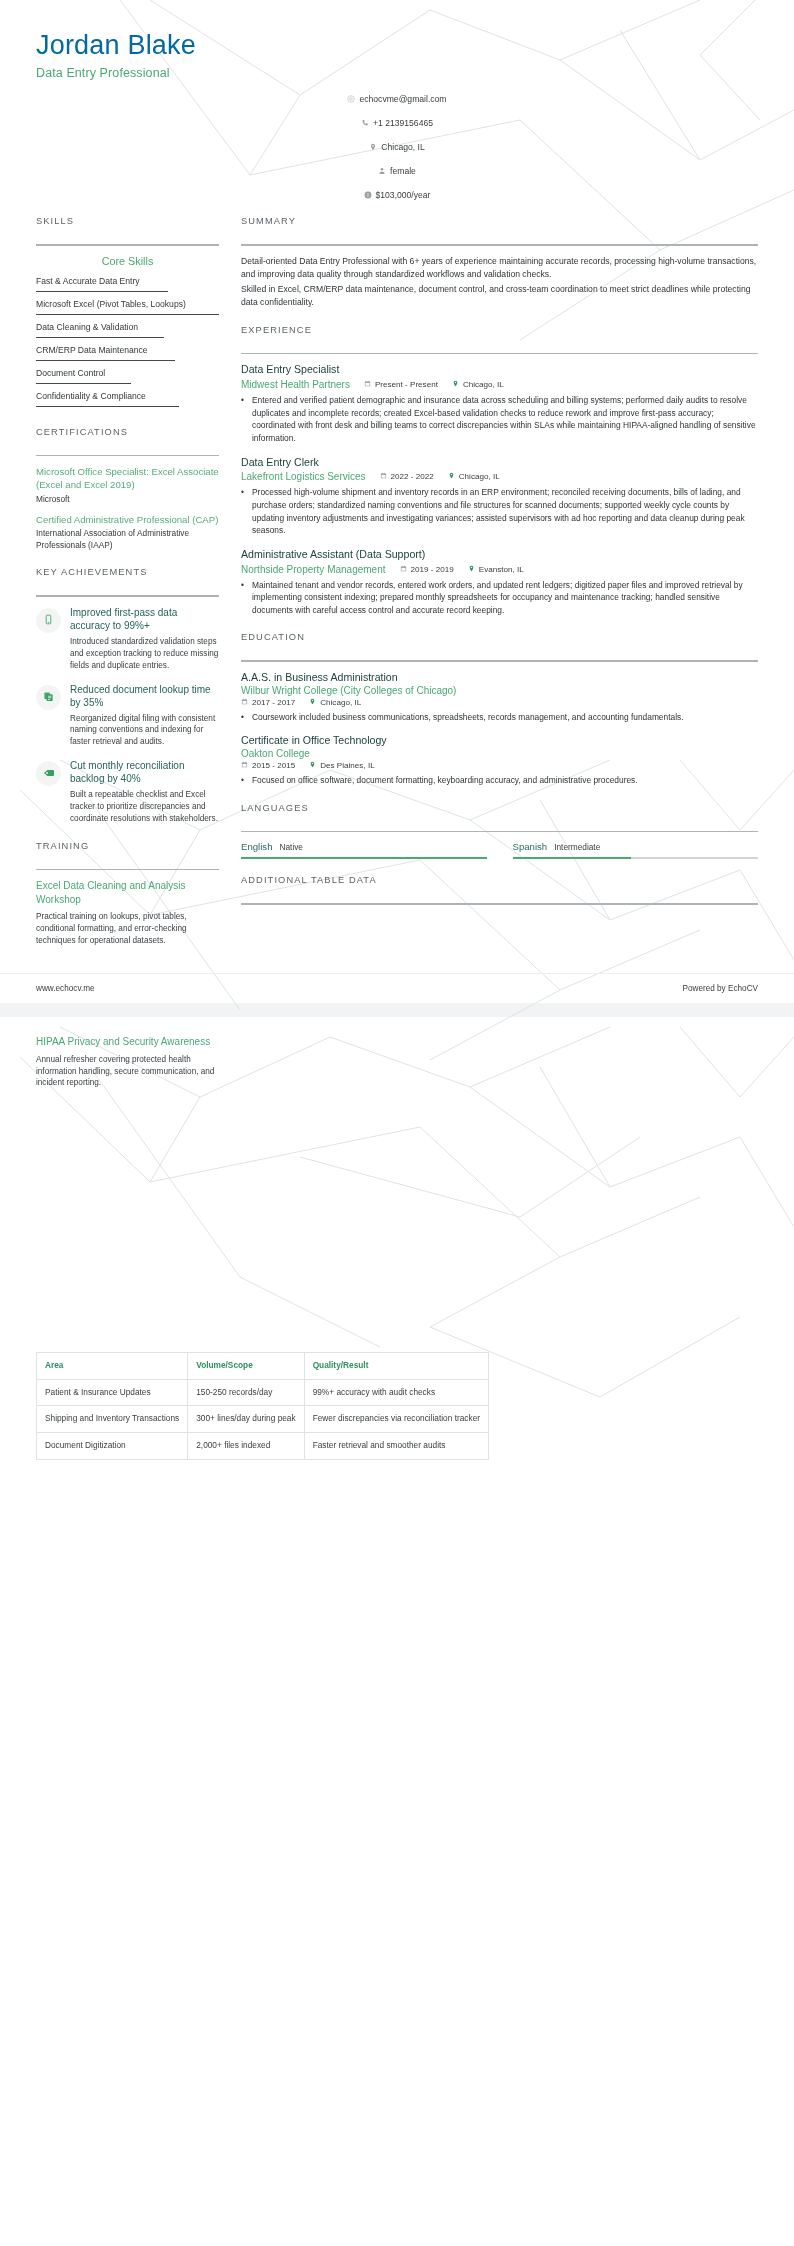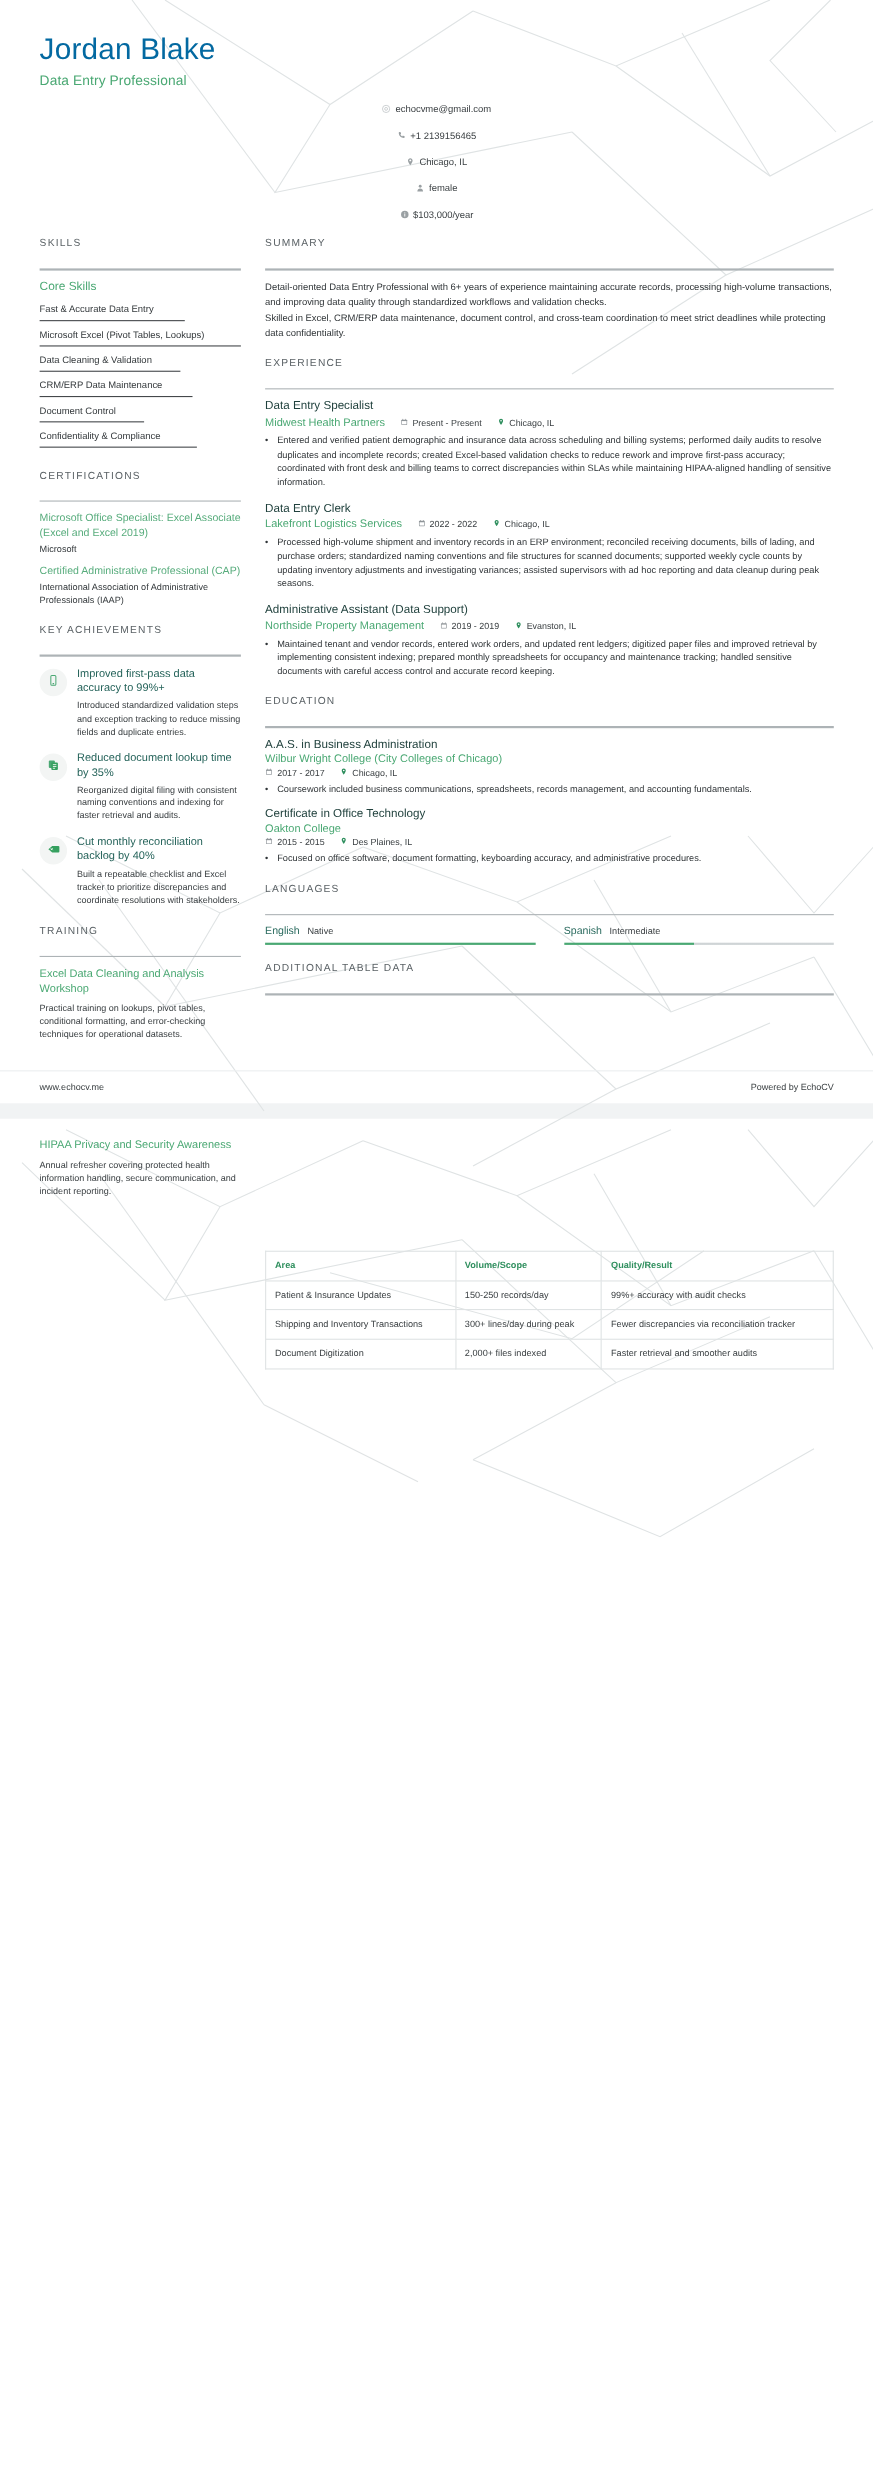--- a/index.html
+++ b/index.html
@@ -41,21 +41,21 @@
   .col-right { flex: 1 1 auto; }
 
   .sec-title {
     font-size: 9.3px; letter-spacing: 1.1px; color: #5b6266;
     text-transform: uppercase; padding-bottom: 18px;
   }
   .sec-rule { height: 1.6px; background: #adb3b6; margin-bottom: 9px; }
   .section { margin-bottom: 16px; }
 
   
-  .skill-group-title { font-size: 10.8px; color: #4aa873; margin-bottom: 6px; }
+  .skill-group-title { font-size: 10.8px; color: #4aa873; margin-bottom: 6px; text-align: center; }
   .skill-item {
     font-size: 8.6px; color: #33383b; padding: 3px 0 4px 0;
   }
   .skill-item .su { height: 1px; background: #44484b; margin-top: 5px; }
 
   
   .cert { margin-bottom: 8px; }
   .cert-name { font-size: 9.6px; color: #57ac7c; line-height: 1.38; }
   .cert-org { font-size: 8.3px; color: #33383b; margin-top: 2px; line-height: 1.38; }
 
@@ -94,37 +94,37 @@
   
   .lang-row { display: flex; gap: 26px; }
   .lang { flex: 1 1 0; }
   .lang-head { display: flex; align-items: baseline; gap: 7px; }
   .lang-name { font-size: 9.6px; color: #2b6b5f; }
   .lang-level { font-size: 8.3px; color: #3b4043; }
   .lang-bar { height: 1.5px; background: #4aa873; margin-top: 5px; }
   .lang-bar.partial { background: linear-gradient(to right, #4aa873 0 48%, #cfd4d6 48% 100%); }
 
   
-  table.data { width: 100%; border-collapse: collapse; margin-top: 10px; }
+  table.data { width: 100%; border-collapse: collapse; margin-top: 20px; }
   table.data th, table.data td {
     border: 1px solid #dfe3e4; padding: 7px 8px;
     font-size: 8.3px; text-align: left; vertical-align: middle; line-height: 1.4;
   }
   table.data th { color: #2f8f5e; font-weight: 700; }
   table.data td { color: #3b4043; }
 
   
   .footer {
     display: flex; justify-content: space-between; align-items: center;
     padding: 10px 36px; font-size: 8.2px; color: #3b4043;
     border-top: 1px solid #eceeef; margin-top: 10px;
   }
   .page-gap { height: 14px; background: #f1f3f4; }
   .second-page { position: relative; }
-  .cols-2 { display: flex; padding: 18px 36px 0 36px; gap: 22px; align-items: flex-start; }
+  .cols-2 { display: flex; padding: 18px 36px 0 36px; gap: 22px; align-items: flex-start; flex-direction: column; }
   .spacer-tall { height: 92px; }
 </style>
 </head>
 <body>
 
 <div class="page">
 
   <svg class="deco" width="794" height="1320" viewBox="0 0 794 1320">
     <g fill="none" stroke="#dfe3e4" stroke-width="1">
       <path d="M150 0 L300 95 L430 10"></path>

